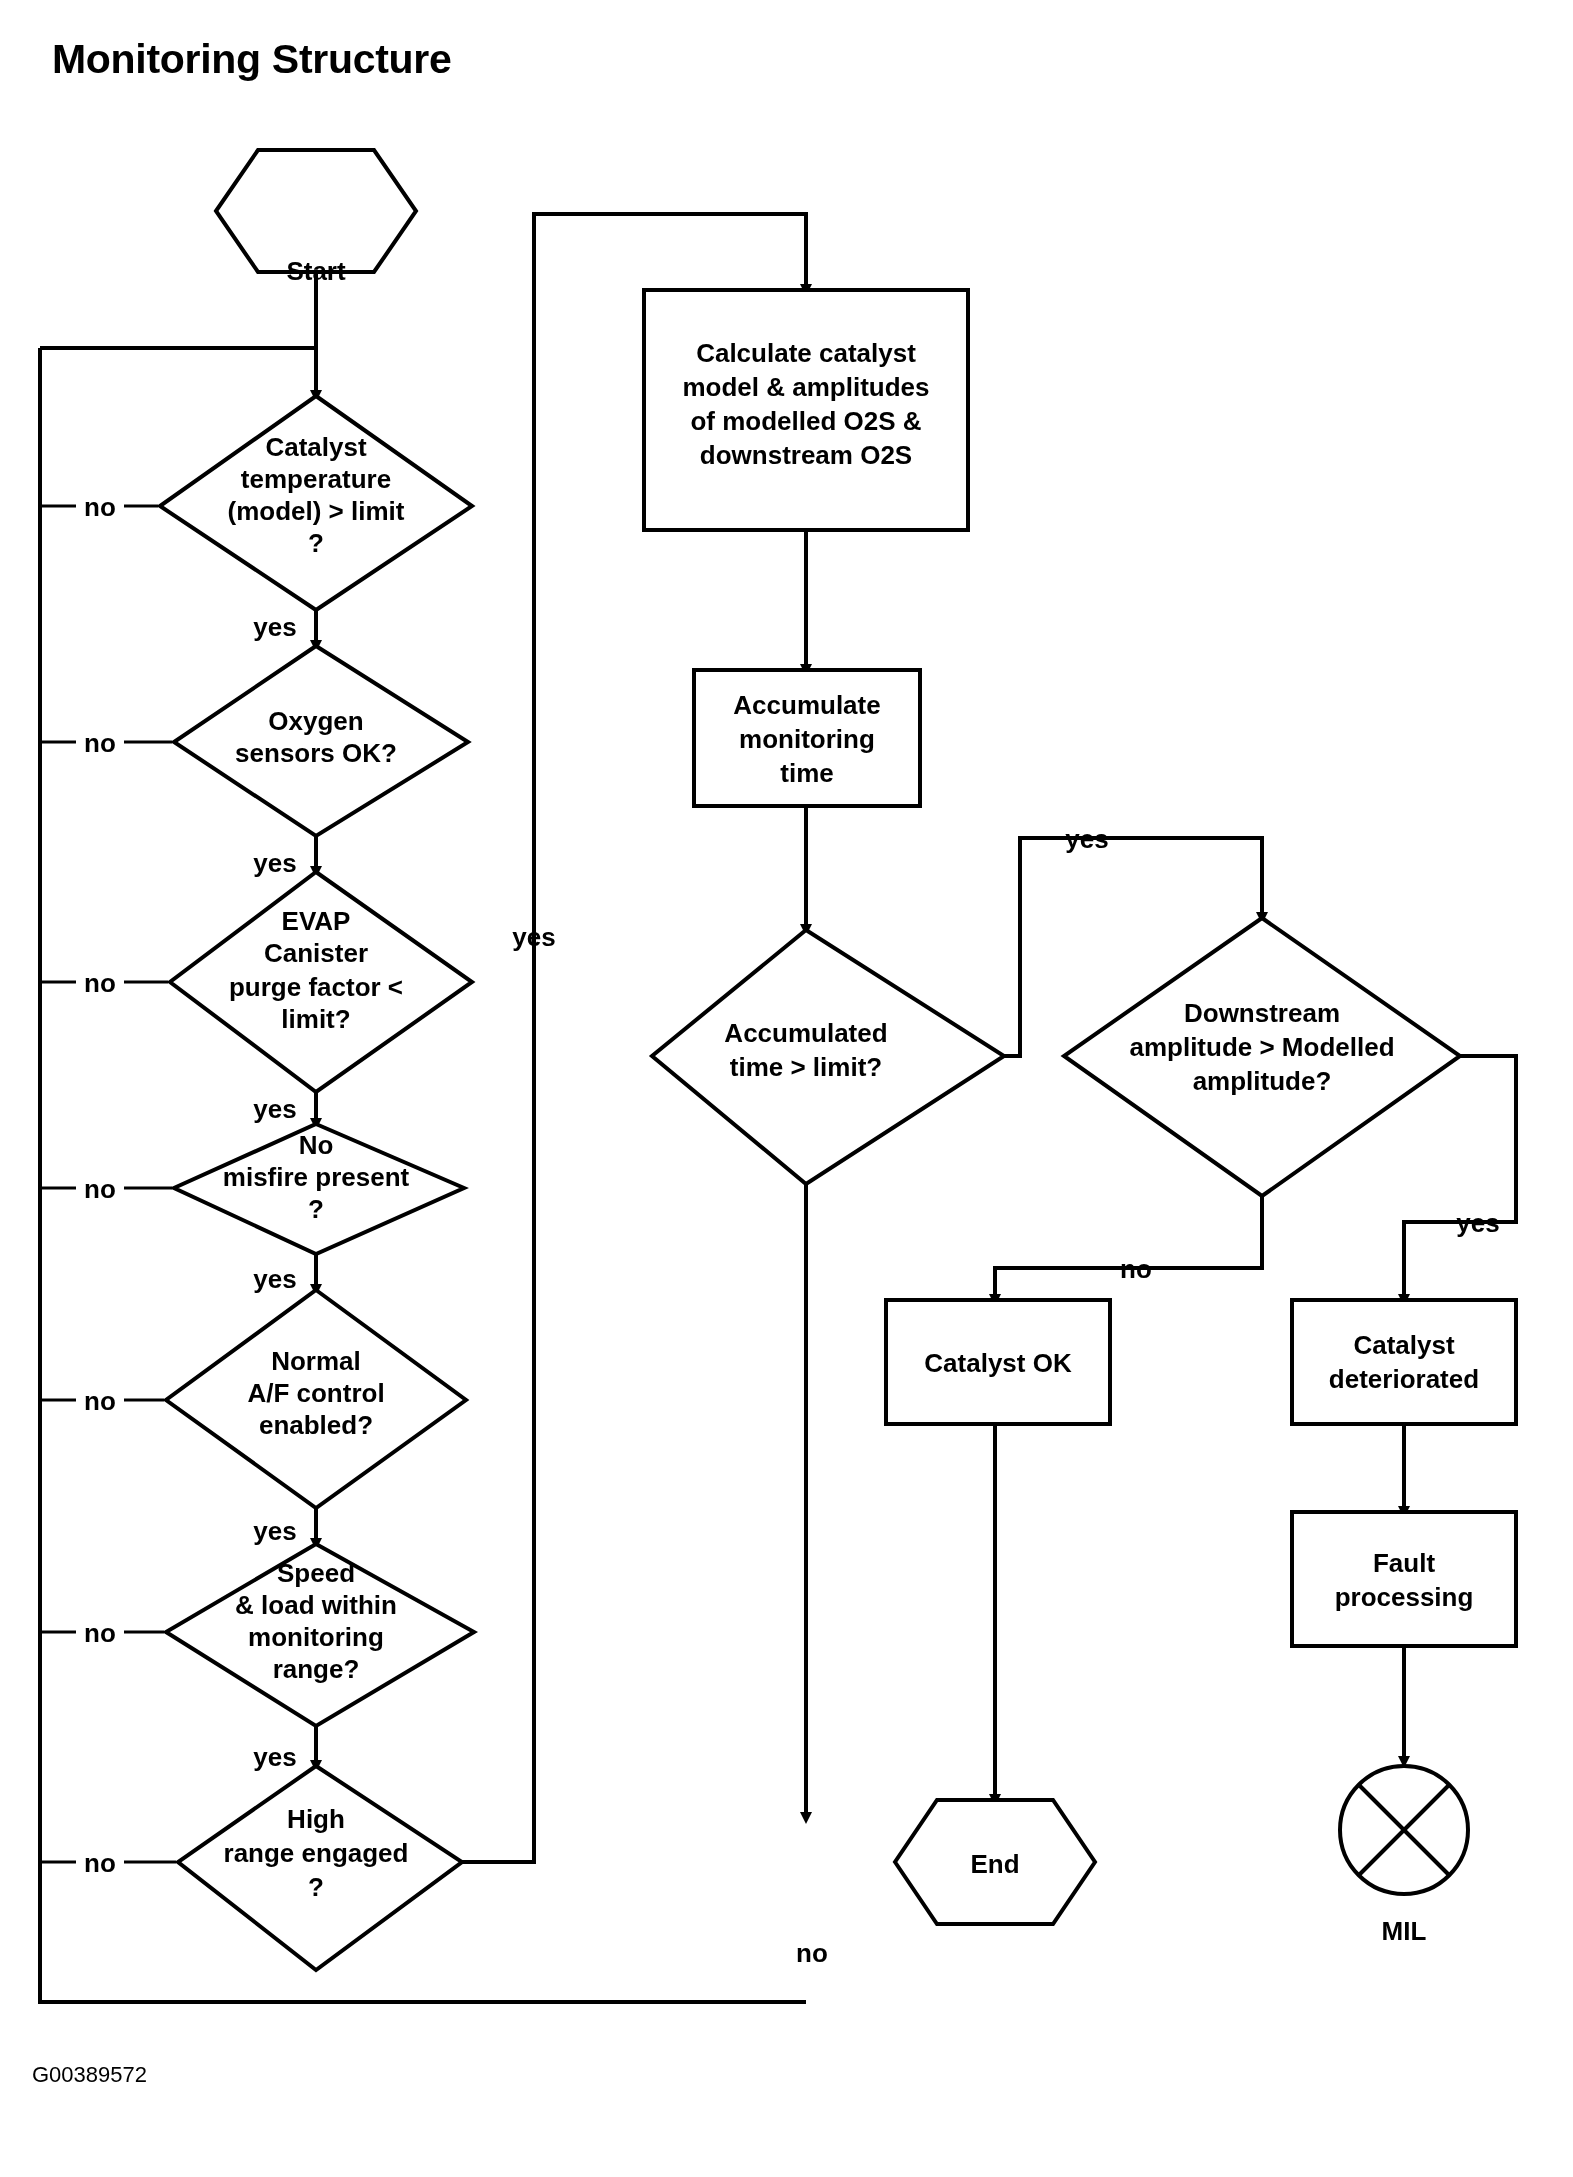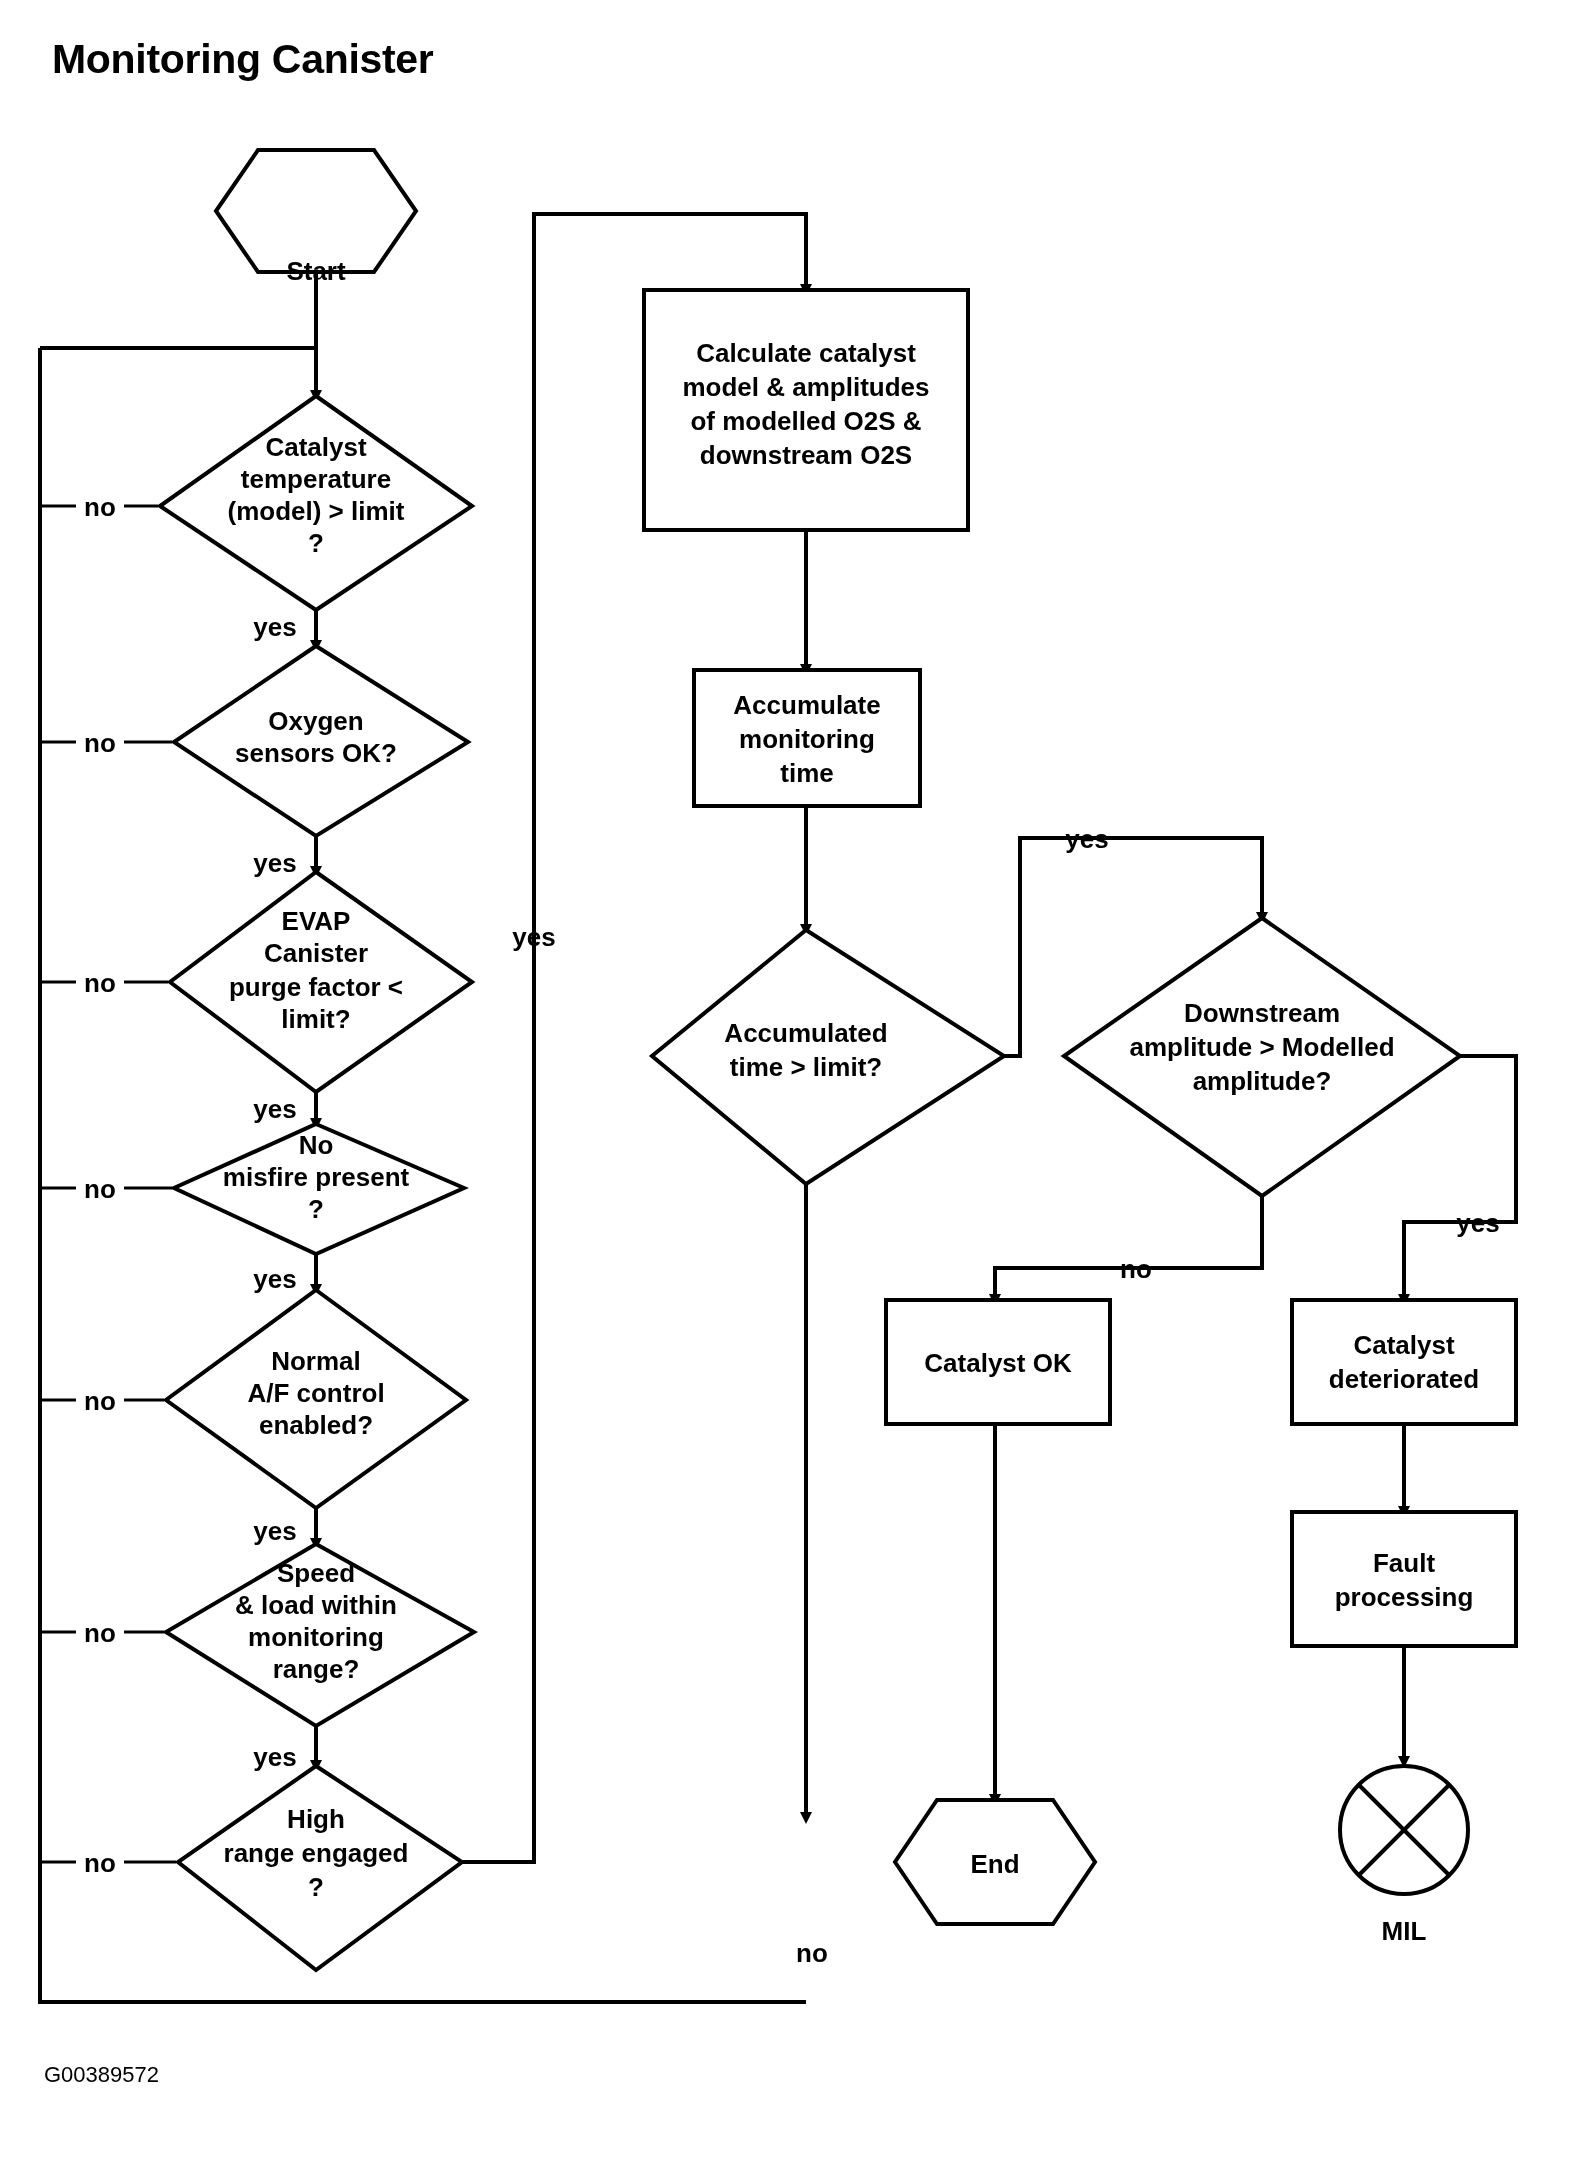--- a/index.html
+++ b/index.html
@@ -4,40 +4,40 @@
 <style>
   html,body{margin:0;padding:0;background:#ffffff;}
   body{font-family:"Liberation Sans",sans-serif;}
   #page{position:relative;width:1573px;height:2177px;background:#fff;overflow:hidden;}
   #chart-title{
     position:absolute;left:52px;top:36px;
     font-size:41px;font-weight:bold;color:#000;
     letter-spacing:-0.3px;
   }
   #figure-id{
-    position:absolute;left:44px;top:2062px;
+    position:absolute;left:32px;top:2062px;
     font-size:22px;font-weight:normal;color:#000;
     font-family:"Liberation Sans",sans-serif;
   }
   svg#flow{position:absolute;left:0;top:0;width:1573px;height:2177px;}
   svg#flow .shape{fill:#ffffff;stroke:#000000;stroke-width:4;}
   svg#flow .conn{fill:none;stroke:#000000;stroke-width:4;}
   svg#flow .thin{fill:none;stroke:#000000;stroke-width:3;}
   svg#flow .milx{fill:none;stroke:#000000;stroke-width:4;}
   svg#flow text{font-family:"Liberation Sans",sans-serif;font-weight:bold;fill:#000;}
   .nodetext{font-size:26px;}
   .edgelabel{font-size:26px;font-weight:bold;}
   .miltext{font-size:26px;font-weight:bold;}
 </style>
 </head>
 <body>
 
 <div id="page">
 
-  <div id="chart-title">Monitoring Canister</div>
+  <div id="chart-title">Monitoring Structure</div>
   <div id="figure-id">G00389572</div>
 
   <svg id="flow" viewBox="0 0 1573 2177">
     <defs>
       <marker id="arrow" markerWidth="12" markerHeight="12" refX="6" refY="6" orient="auto" markerUnits="userSpaceOnUse">
         <path d="M0,0 L12,6 L0,12 z" fill="#000"></path>
       </marker>
     </defs>
 
     <path class="conn" d="M316,252 L316,396" marker-end="url(#arrow)"></path>

